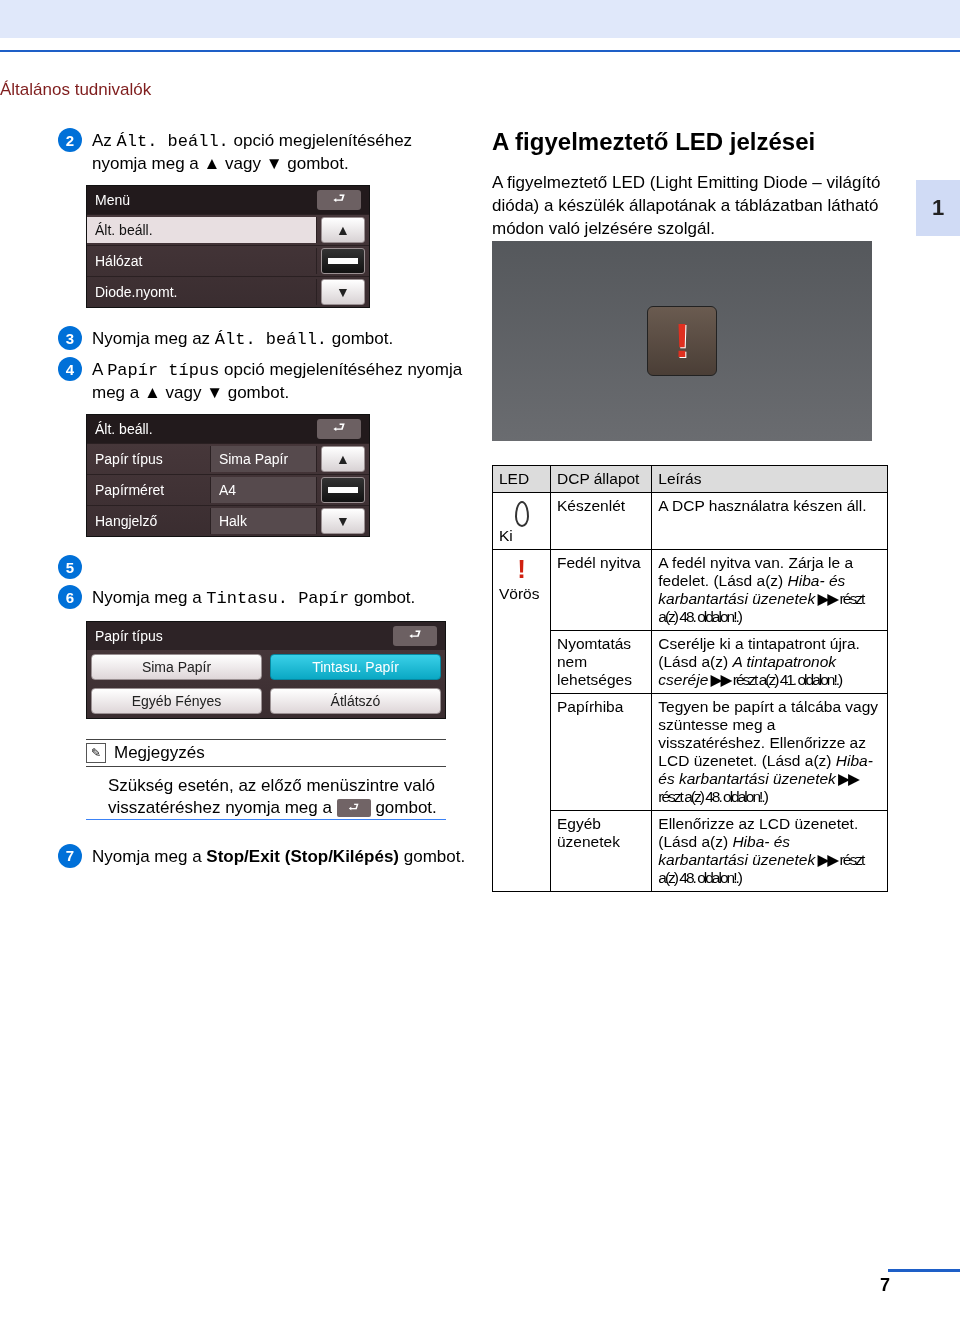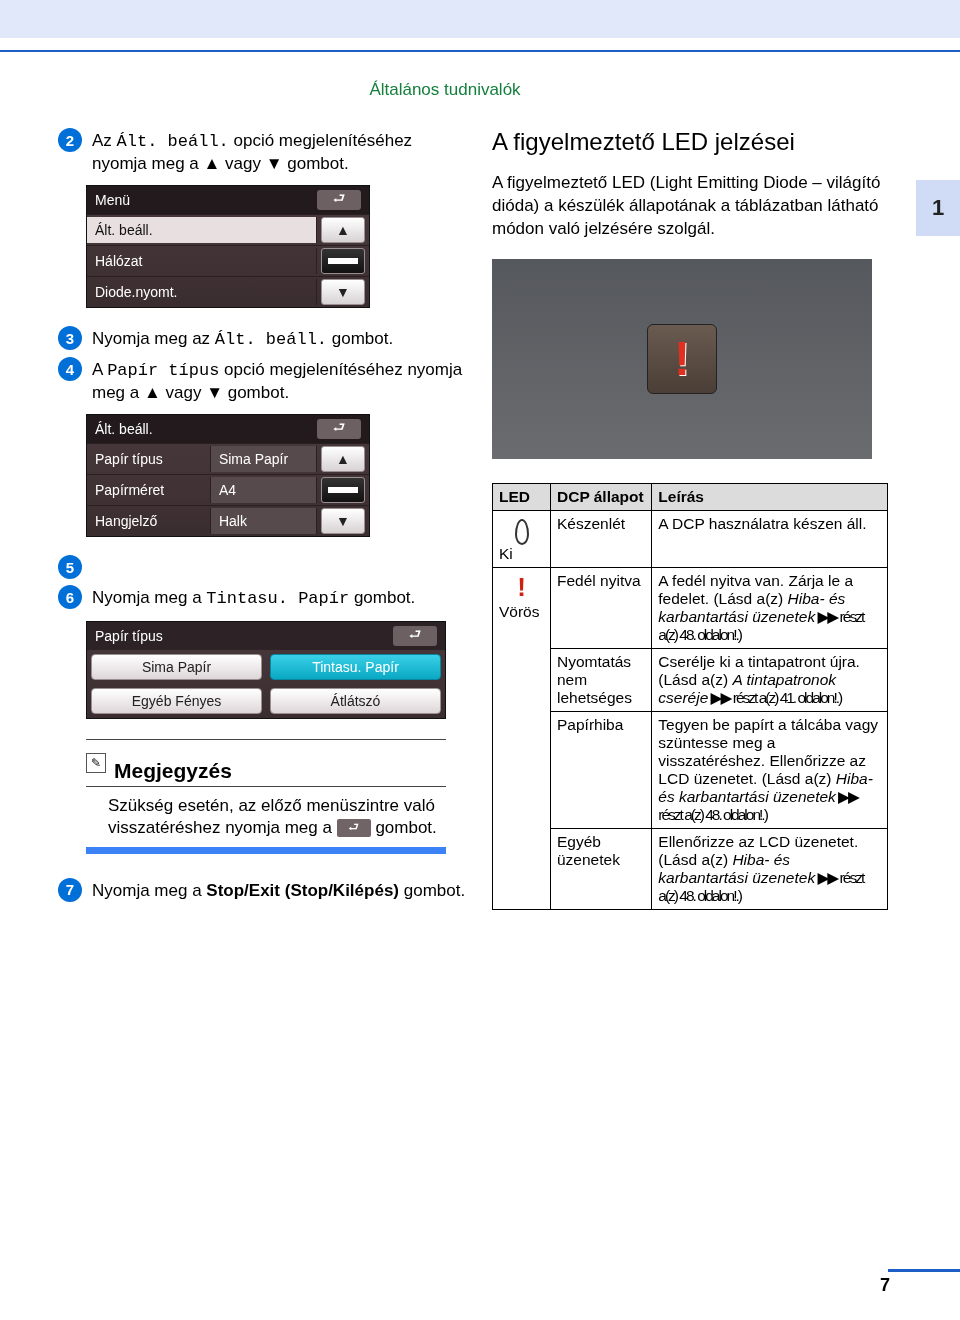--- a/index.html
+++ b/index.html
@@ -8,24 +8,24 @@
     height: 1320px;
     background: #fff;
     font-family: Arial, Helvetica, sans-serif;
     font-size: 16px;
     color: #000;
     position: relative;
   }
   .top-band { height: 38px; background: #e0e8fa; }
   .top-rule { height: 2px; background: #1e5fc7; margin: 12px 0 0 0; }
   .header-text {
-    text-align: center;
+    text-align: left;
     padding: 28px 70px 0 0;
     font-size: 17px;
-    color: #15803d;
+    color: #7f1d1d;
   }
   .page-body {
     display: flex;
     gap: 24px;
     padding: 28px 58px 0 58px;
   }
   .col { flex: 1; }
   .side-tab {
     position: absolute;
     right: 0; top: 180px;
@@ -105,30 +105,30 @@
     margin: 0 0 16px 28px;
     padding-bottom: 8px;
     width: 360px;
   }
   .note-head {
     display: flex; align-items: center; gap: 8px;
     border-top: 1px solid #444; border-bottom: 1px solid #444;
     padding: 3px 0;
   }
   .note-icon { width: 20px; height: 20px; border:1px solid #555; display:flex;align-items:center;justify-content:center;font-size:12px; }
-  .note-title { font-weight: bold; font-size: 21px; margin-top: 16px; }
-  .note-body { padding: 8px 4px 8px 22px; font-size: 17px; line-height:1.3; border-bottom:7px solid #3b82f6;}
+  .note-title { font-weight: normal; font-size: 17px; }
+  .note-body { padding: 8px 4px 0 22px; font-size: 17px; line-height:1.3; border-bottom:1px solid #3b82f6;}
   .mini-back {
     display: inline-flex; width: 34px; height: 18px;
     background: #716466; color:#fff; border-radius: 2px;
     align-items:center; justify-content:center; font-size:12px; vertical-align:middle;
   }
   
-  h2.sect { font-size: 24px; font-weight: normal; margin-bottom: 16px; }
-  .para { font-size: 17px; line-height: 1.35; margin-bottom: 18px; }
+  h2.sect { font-size: 24px; font-weight: bold; margin-bottom: 16px; }
+  .para { font-size: 17px; line-height: 1.35; }
   .led-img {
     width: 380px; height: 200px;
     background: linear-gradient(#55585c,#6a6c70);
     display:flex; align-items:center; justify-content:center;
     margin-bottom: 24px;
   }
   .led-square {
     width: 70px; height: 70px;
     background: linear-gradient(#6a5b50,#4a3e36);
     border: 1px solid #222; border-radius: 6px;
@@ -142,21 +142,21 @@
     border-collapse: collapse;
     width: 396px;
     font-size: 15.5px;
   }
   table.ledtab th, table.ledtab td {
     border: 1px solid #000;
     padding: 4px 6px;
     text-align: left;
     vertical-align: top;
   }
-  table.ledtab th { background: #dcdcdc; font-weight: bold; }
+  table.ledtab th { background: #dcdcdc; font-weight: normal; }
   .ledcol { width: 58px; text-align:center; }
   .led-off { width:14px; height:26px; border:2px solid #333; border-radius:50% 50% 50% 50% / 60% 60% 40% 40%; margin:4px auto 0; }
   .led-red { color:#d02010; font-size:26px; font-weight:bold; display:block; text-align:center; }
   .italic { font-style: italic; }
   .dbl-arrow { letter-spacing: -2px; }
   .page-num { position:absolute; bottom:24px; right:70px; font-size:18px; font-weight:bold; }
   .page-bar { position:absolute; bottom:48px; right:0; width:72px; height:3px; background:#1e5fc7; }
 </style>
 </head>
 <body>

